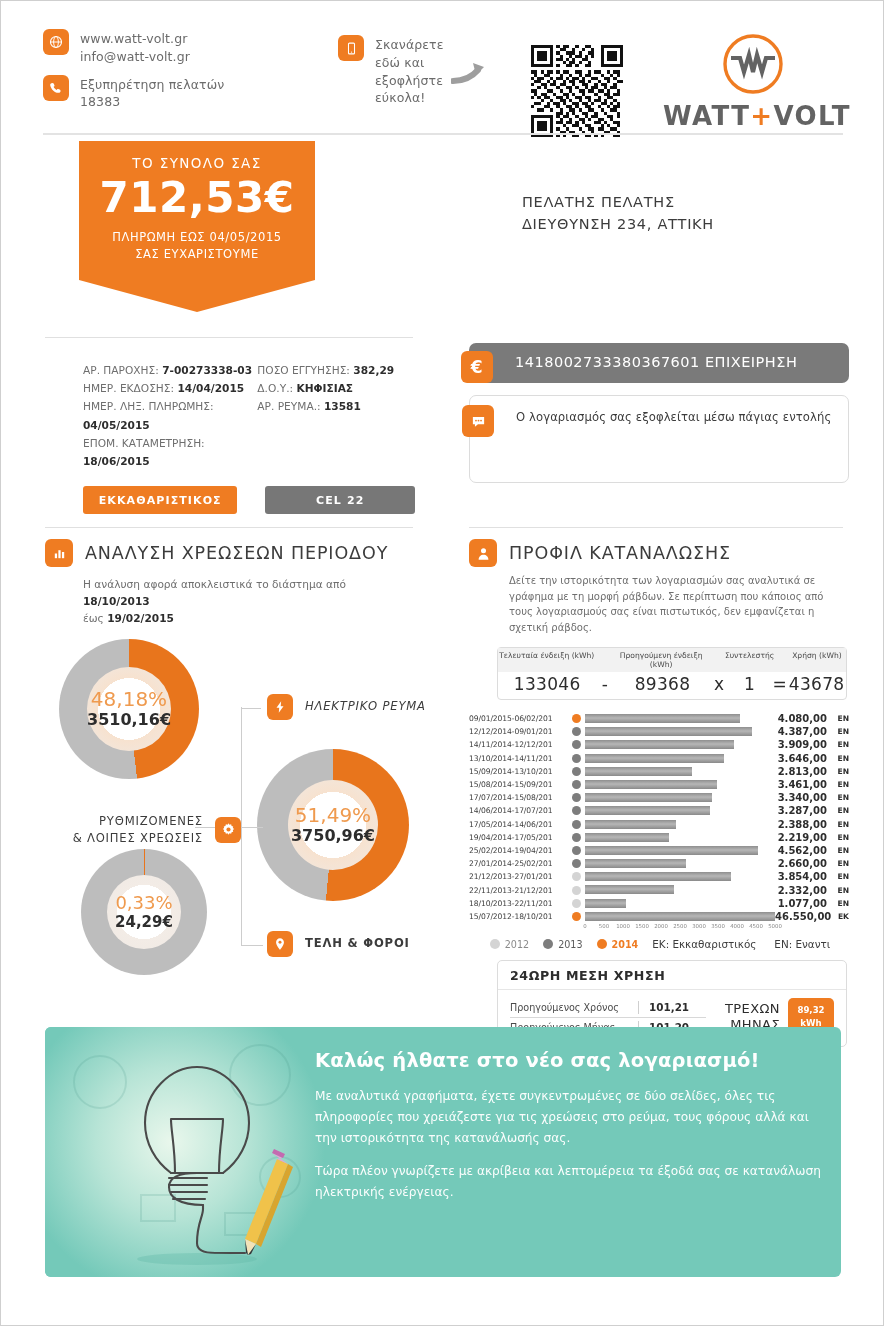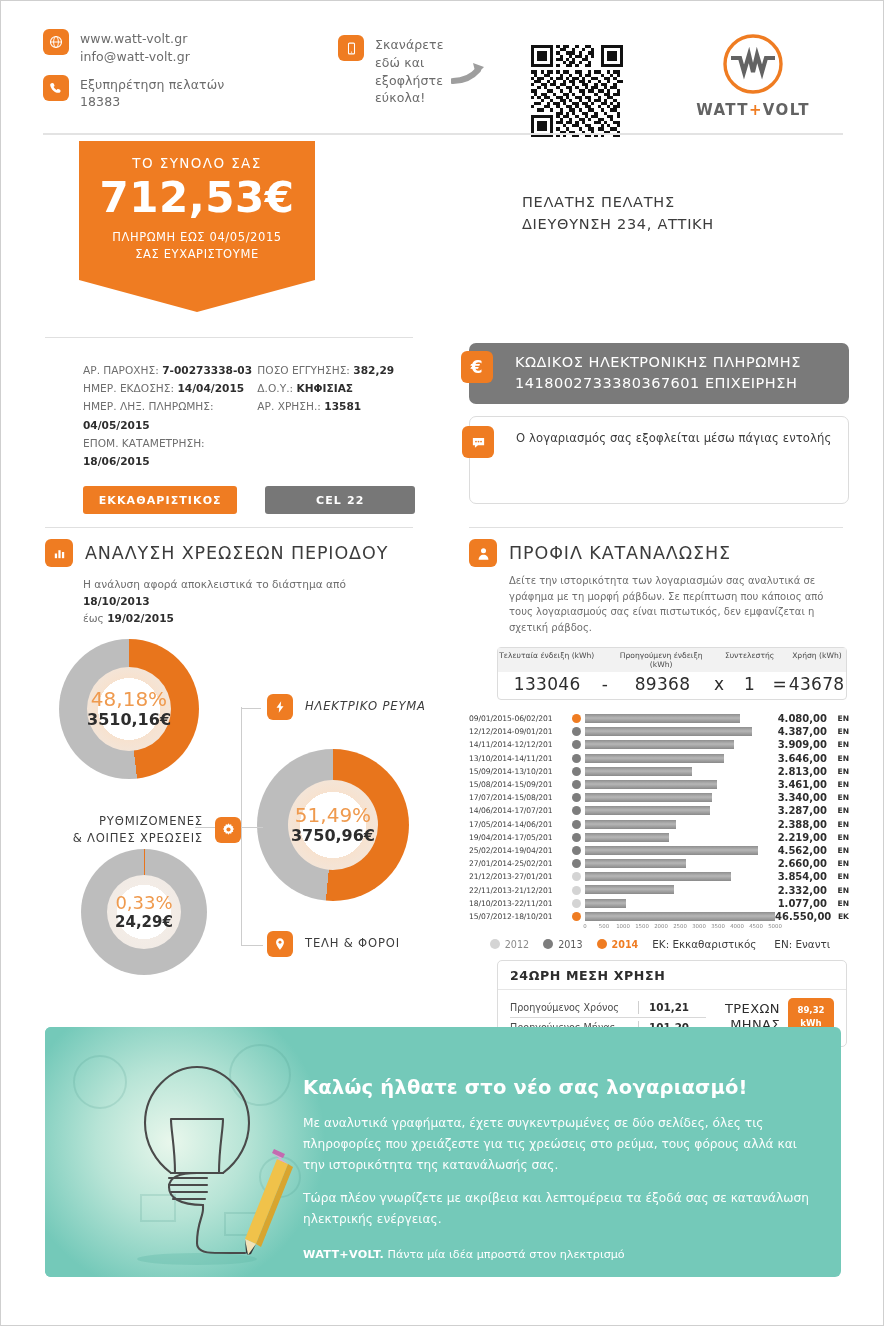--- a/index.html
+++ b/index.html
@@ -14,21 +14,21 @@
   .crow{display:flex;align-items:flex-start;margin-bottom:9px;}
   .oicon{width:26px;height:26px;border-radius:6px;background:#ef7c22;color:#fff;
          display:flex;align-items:center;justify-content:center;font-size:14px;flex:0 0 auto;}
   .ctext{margin-left:11px;font-size:12.5px;color:#6b6b6b;line-height:1.42;padding-top:1px;letter-spacing:.1px;}
   .scan{position:absolute;left:295px;top:6px;width:170px;display:flex;align-items:flex-start;}
   .scan .ctext{font-size:12.5px;color:#6b6b6b;}
   .arrow{position:absolute;left:113px;top:26px;width:38px;height:24px;}
   .qr{position:absolute;left:488px;top:16px;width:92px;height:92px;}
   .logo{position:absolute;right:0;top:2px;width:180px;text-align:center;}
   .logomark{width:66px;height:66px;margin:0 auto;position:relative;}
-  .logoname{font-size:15px;letter-spacing:1.4px;color:#636363;font-weight:700;margin-top:4px;}
+  .logoname{font-size:26px;letter-spacing:1.4px;color:#636363;font-weight:700;margin-top:4px;}
   .logoname .plus{color:#ef7c22;}
   .hrule{position:absolute;left:42px;top:132px;width:800px;height:2px;background:#e3e3e3;}
 
   
   .totalbadge{position:absolute;left:78px;top:140px;width:236px;}
   .tb-body{background:#ef7c22;padding:14px 10px 16px;text-align:center;color:#fff;}
   .tb-label{font-size:13.5px;letter-spacing:1.4px;}
   .tb-amount{font-size:42px;font-weight:700;letter-spacing:.5px;margin:6px 0 10px;line-height:1;}
   .tb-due{font-size:11.5px;letter-spacing:.6px;line-height:1.5;}
   .tb-point{width:0;height:0;margin:0 auto;border-left:118px solid transparent;
@@ -126,21 +126,21 @@
   .avgcur{font-size:13px;color:#2d2d2d;line-height:1.25;text-align:right;letter-spacing:.4px;}
   .avgbadge{margin-left:8px;width:46px;height:38px;border-radius:5px;background:#ef7c22;color:#fff;
             display:flex;flex-direction:column;align-items:center;justify-content:center;
             font-size:8.6px;font-weight:700;line-height:1.5;}
 
   
   .banner{position:absolute;left:44px;top:1026px;width:796px;height:250px;border-radius:6px;
           overflow:hidden;background:#74c9b9;}
   .bannerbg{position:absolute;left:0;top:0;width:300px;height:250px;
             background:radial-gradient(circle at 42% 46%, #e9f7ec 0%, #b7e4d6 34%, #74c9b9 70%);}
-  .bannertxt{position:absolute;left:258px;top:22px;width:516px;color:#fff;margin-top:27px;}
+  .bannertxt{position:absolute;left:270px;top:22px;width:516px;color:#fff;}
   .btitle{font-size:19.5px;font-weight:700;letter-spacing:.2px;margin-bottom:14px;}
   .bpara{font-size:12.2px;line-height:1.72;margin-bottom:12px;opacity:.97;}
   .bfoot{font-size:11.2px;margin-top:18px;}
   .bfoot b{font-weight:700;letter-spacing:.3px;}
 </style>
 </head>
 <body>
 
 <div class="page">
 <div class="inner">
@@ -448,37 +448,36 @@
       <div class="r">
             <div class="c1"><span class="lab">ΑΡ. ΠΑΡΟΧΗΣ:</span> <span class="val">7-00273338-03</span></div>
             <div class="c2"><span class="lab">ΠΟΣΟ ΕΓΓΥΗΣΗΣ:</span> <span class="val">382,29</span></div>
           </div>
       <div class="r">
             <div class="c1"><span class="lab">ΗΜΕΡ. ΕΚΔΟΣΗΣ:</span> <span class="val">14/04/2015</span></div>
             <div class="c2"><span class="lab">Δ.Ο.Υ.:</span> <span class="val">ΚΗΦΙΣΙΑΣ</span></div>
           </div>
       <div class="r">
             <div class="c1"><span class="lab">ΗΜΕΡ. ΛΗΞ. ΠΛΗΡΩΜΗΣ:</span> <span class="val">04/05/2015</span></div>
-            <div class="c2"><span class="lab">ΑΡ. ΧΡΗΣΗ.:</span> <span class="val">13581</span></div>
+            <div class="c2"><span class="lab">ΑΡ. ΡΕΥΜΑ.:</span> <span class="val">13581</span></div>
           </div>
       <div class="r">
             <div class="c1"><span class="lab">ΕΠΟΜ. ΚΑΤΑΜΕΤΡΗΣΗ:</span> <span class="val">18/06/2015</span></div>
             <div class="c2"></div>
           </div>
     </div>
     <div class="btnrow">
       <div class="btn btn-o">ΕΚΚΑΘΑΡΙΣΤΙΚΟΣ</div>
       <div class="btn btn-g">CEL 22</div>
     </div>
   </div>
 
   <div class="paycode">
     <div class="pc-bar">
       <div class="euro">€</div>
-      <div>ΚΩΔΙΚΟΣ ΗΛΕΚΤΡΟΝΙΚΗΣ ΠΛΗΡΩΜΗΣ</div>
       <div>1418002733380367601 ΕΠΙΧΕΙΡΗΣΗ</div>
     </div>
     <div class="pc-note">
       <div class="bub">
         <svg width="15" height="15" viewBox="0 0 16 16">
               <path d="M2 3.2h12v7.6H7.4L4.2 13.6V10.8H2z" fill="#fff"></path>
               <g fill="#ef7c22">
                 <circle cx="5.3" cy="7" r=".95"></circle>
                 <circle cx="8" cy="7" r=".95"></circle>
                 <circle cx="10.7" cy="7" r=".95"></circle>
@@ -553,21 +552,21 @@
           <span>&amp; ΛΟΙΠΕΣ ΧΡΕΩΣΕΙΣ</span>
         </div>
         <div class="oicon">
           <svg width="15" height="15" viewBox="0 0 16 16">
                 <path d="M8 1.4l1 1.5 1.8-.4.5 1.7 1.7.5-.4 1.8 1.5 1-1.5 1 .4 1.8-1.7.5-.5 1.7-1.8-.4-1 1.5-1-1.5-1.8.4-.5-1.7-1.7-.5.4-1.8-1.5-1 1.5-1-.4-1.8 1.7-.5.5-1.7 1.8.4z" fill="#fff"></path>
                 <circle cx="8" cy="8" r="2.2" fill="#ef7c22"></circle>
               </svg>
         </div>
       </div>
 
-      <div class="legitem" style="left:222px;top:294px;">
+      <div class="legitem" style="left:222px;top:294px;font-weight:bold;">
         <div class="oicon">
           <svg width="14" height="14" viewBox="0 0 16 16">
                 <path d="M8 1.4c-2.5 0-4.5 2-4.5 4.5 0 3.3 4.5 8.7 4.5 8.7s4.5-5.4 4.5-8.7c0-2.5-2-4.5-4.5-4.5z" fill="#fff"></path>
                 <circle cx="8" cy="5.9" r="1.7" fill="#ef7c22"></circle>
               </svg>
         </div>
         <div class="leglab" style="margin-left:12px;">ΤΕΛΗ &amp; ΦΟΡΟΙ</div>
       </div>
     </div>
   </div>
@@ -873,18 +872,17 @@
           <polygon points="203,228 200,212 201,226" fill="#3a3a3a"></polygon>
           <polygon points="203,228 211,217 206,227" fill="#3a3a3a"></polygon>
         </g>
         <ellipse cx="152" cy="232" rx="60" ry="6" fill="#5fb8a6" opacity="0.35"></ellipse>
       </svg>
     </div>
     <div class="bannertxt">
       <div class="btitle">Καλώς ήλθατε στο νέο σας λογαριασμό!</div>
       <div class="bpara">Με αναλυτικά γραφήματα, έχετε συγκεντρωμένες σε δύο σελίδες, όλες τις πληροφορίες που χρειάζεστε για τις χρεώσεις στο ρεύμα, τους φόρους αλλά και την ιστορικότητα της κατανάλωσής σας.</div>
       <div class="bpara">Τώρα πλέον γνωρίζετε με ακρίβεια και λεπτομέρεια τα έξοδά σας σε κατανάλωση ηλεκτρικής ενέργειας.</div>
-      <div class="bfoot"><b>WATT+VOLT.</b><span> Πάντα μία ιδέα μπροστά στον ηλεκτρισμό</span></div>
     </div>
   </div>
 
 </div>
 </div>
 
 </body></html>

